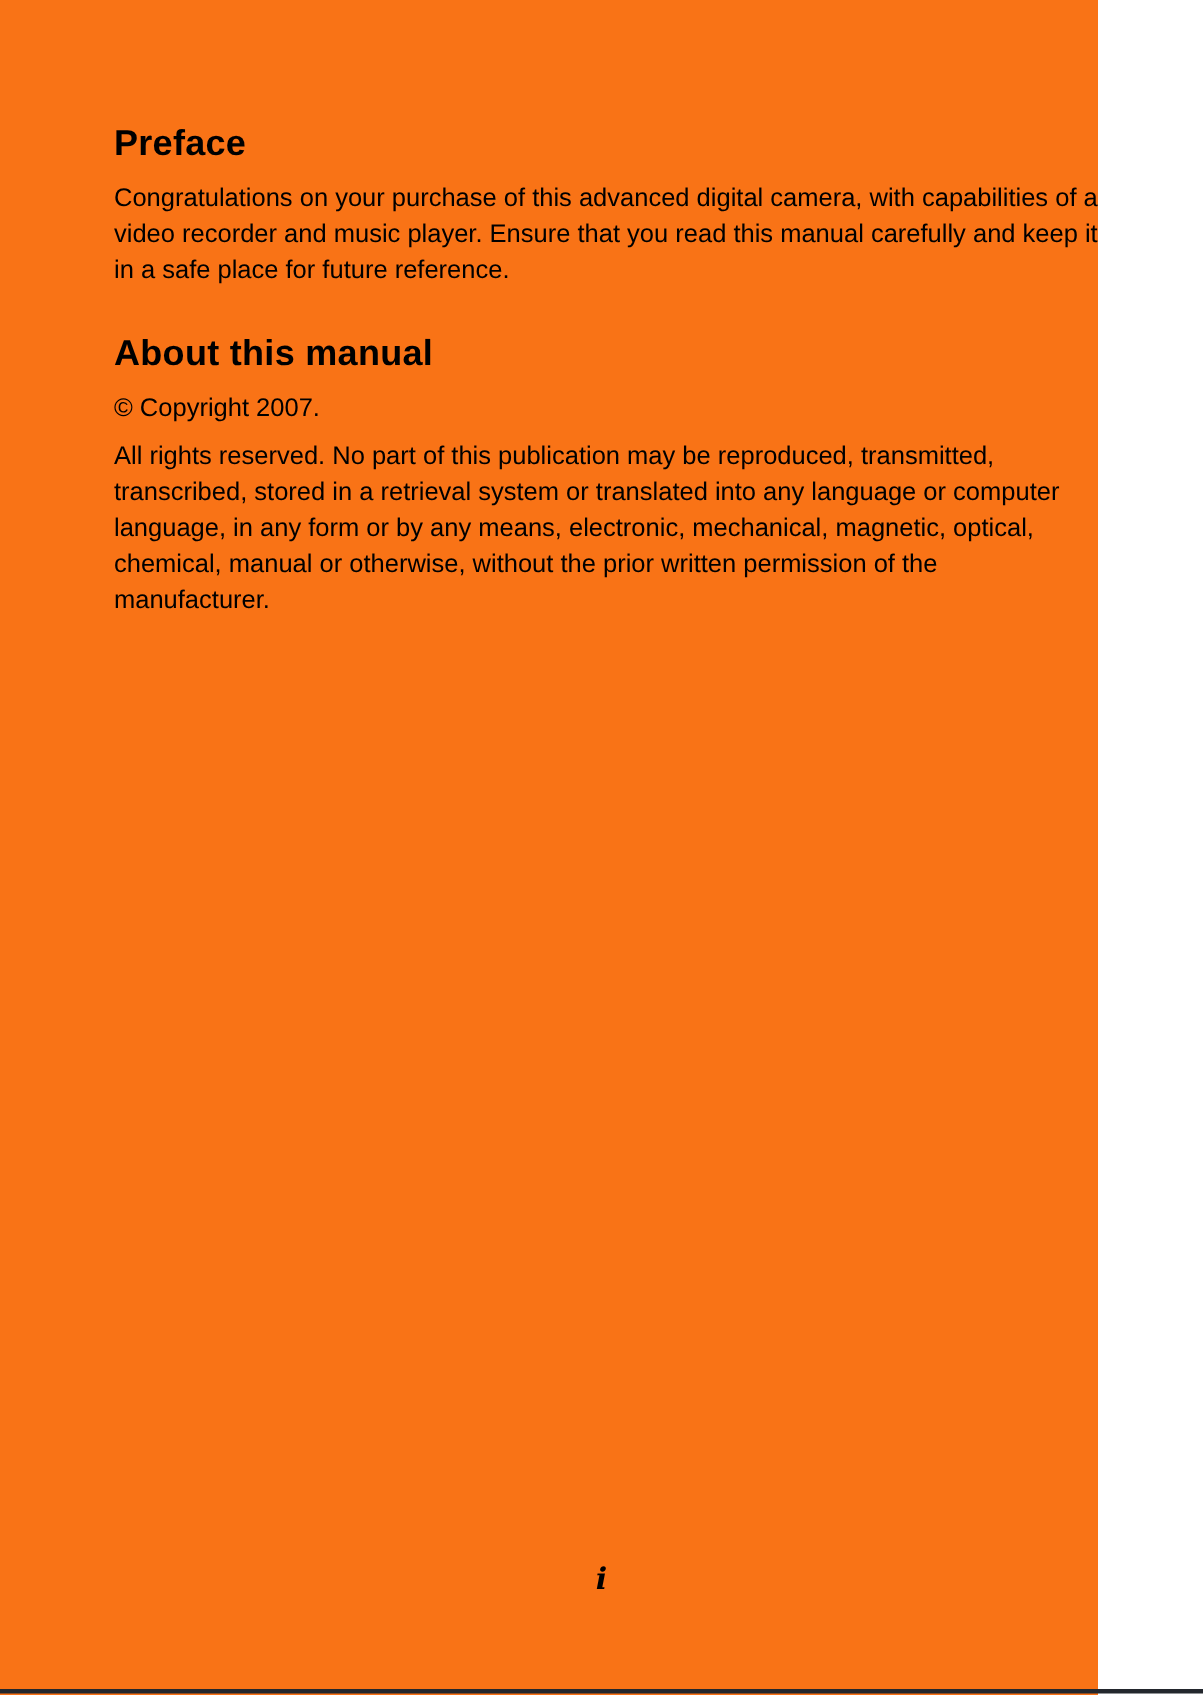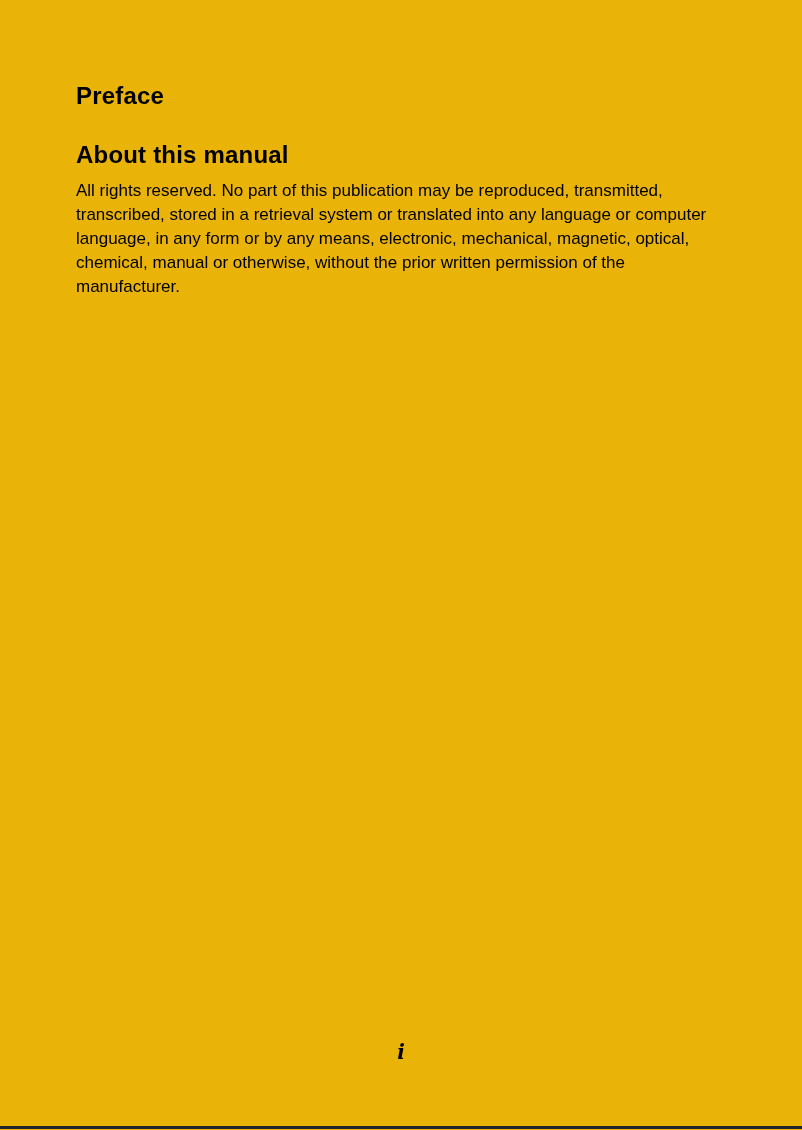--- a/index.html
+++ b/index.html
@@ -6,23 +6,23 @@
   html, body {
     width: 802px;
     height: 1130px;
     background: #ffffff;
     font-family: "Liberation Sans", "DejaVu Sans", sans-serif;
     color: #000000;
     overflow: hidden;
   }
   .page {
     position: relative;
-    width: 802px;
+    width: 732px;
     height: 1130px;
-    background: #eab308;
+    background: #f97316;
   }
   .content {
     position: absolute;
     top: 80px;
     left: 76px;
     width: 656px;
   }
   .section-heading {
     font-size: 24px;
     line-height: 31px;
@@ -60,23 +60,25 @@
     background: #23272d;
   }
 </style>
 </head>
 <body>
 
 <div class="page">
   <div class="content">
 
     <h1 class="section-heading">Preface</h1>
+    <p class="body-para">Congratulations on your purchase of this advanced digital camera, with capabilities of a video recorder and music player. Ensure that you read this manual carefully and keep it in a safe place for future reference.</p>
 
     <h1 class="section-heading">About this manual</h1>
 
+    <p class="body-para">© Copyright 2007.</p>
     <p class="body-para">All rights reserved. No part of this publication may be reproduced, transmitted, transcribed, stored in a retrieval system or translated into any language or computer language, in any form or by any means, electronic, mechanical, magnetic, optical, chemical, manual or otherwise, without the prior written permission of the manufacturer.</p>
 
   </div>
 
   <div class="page-footer">
     <span class="page-number">i</span>
   </div>
 
   <div class="footer-rule"></div>
 </div>

